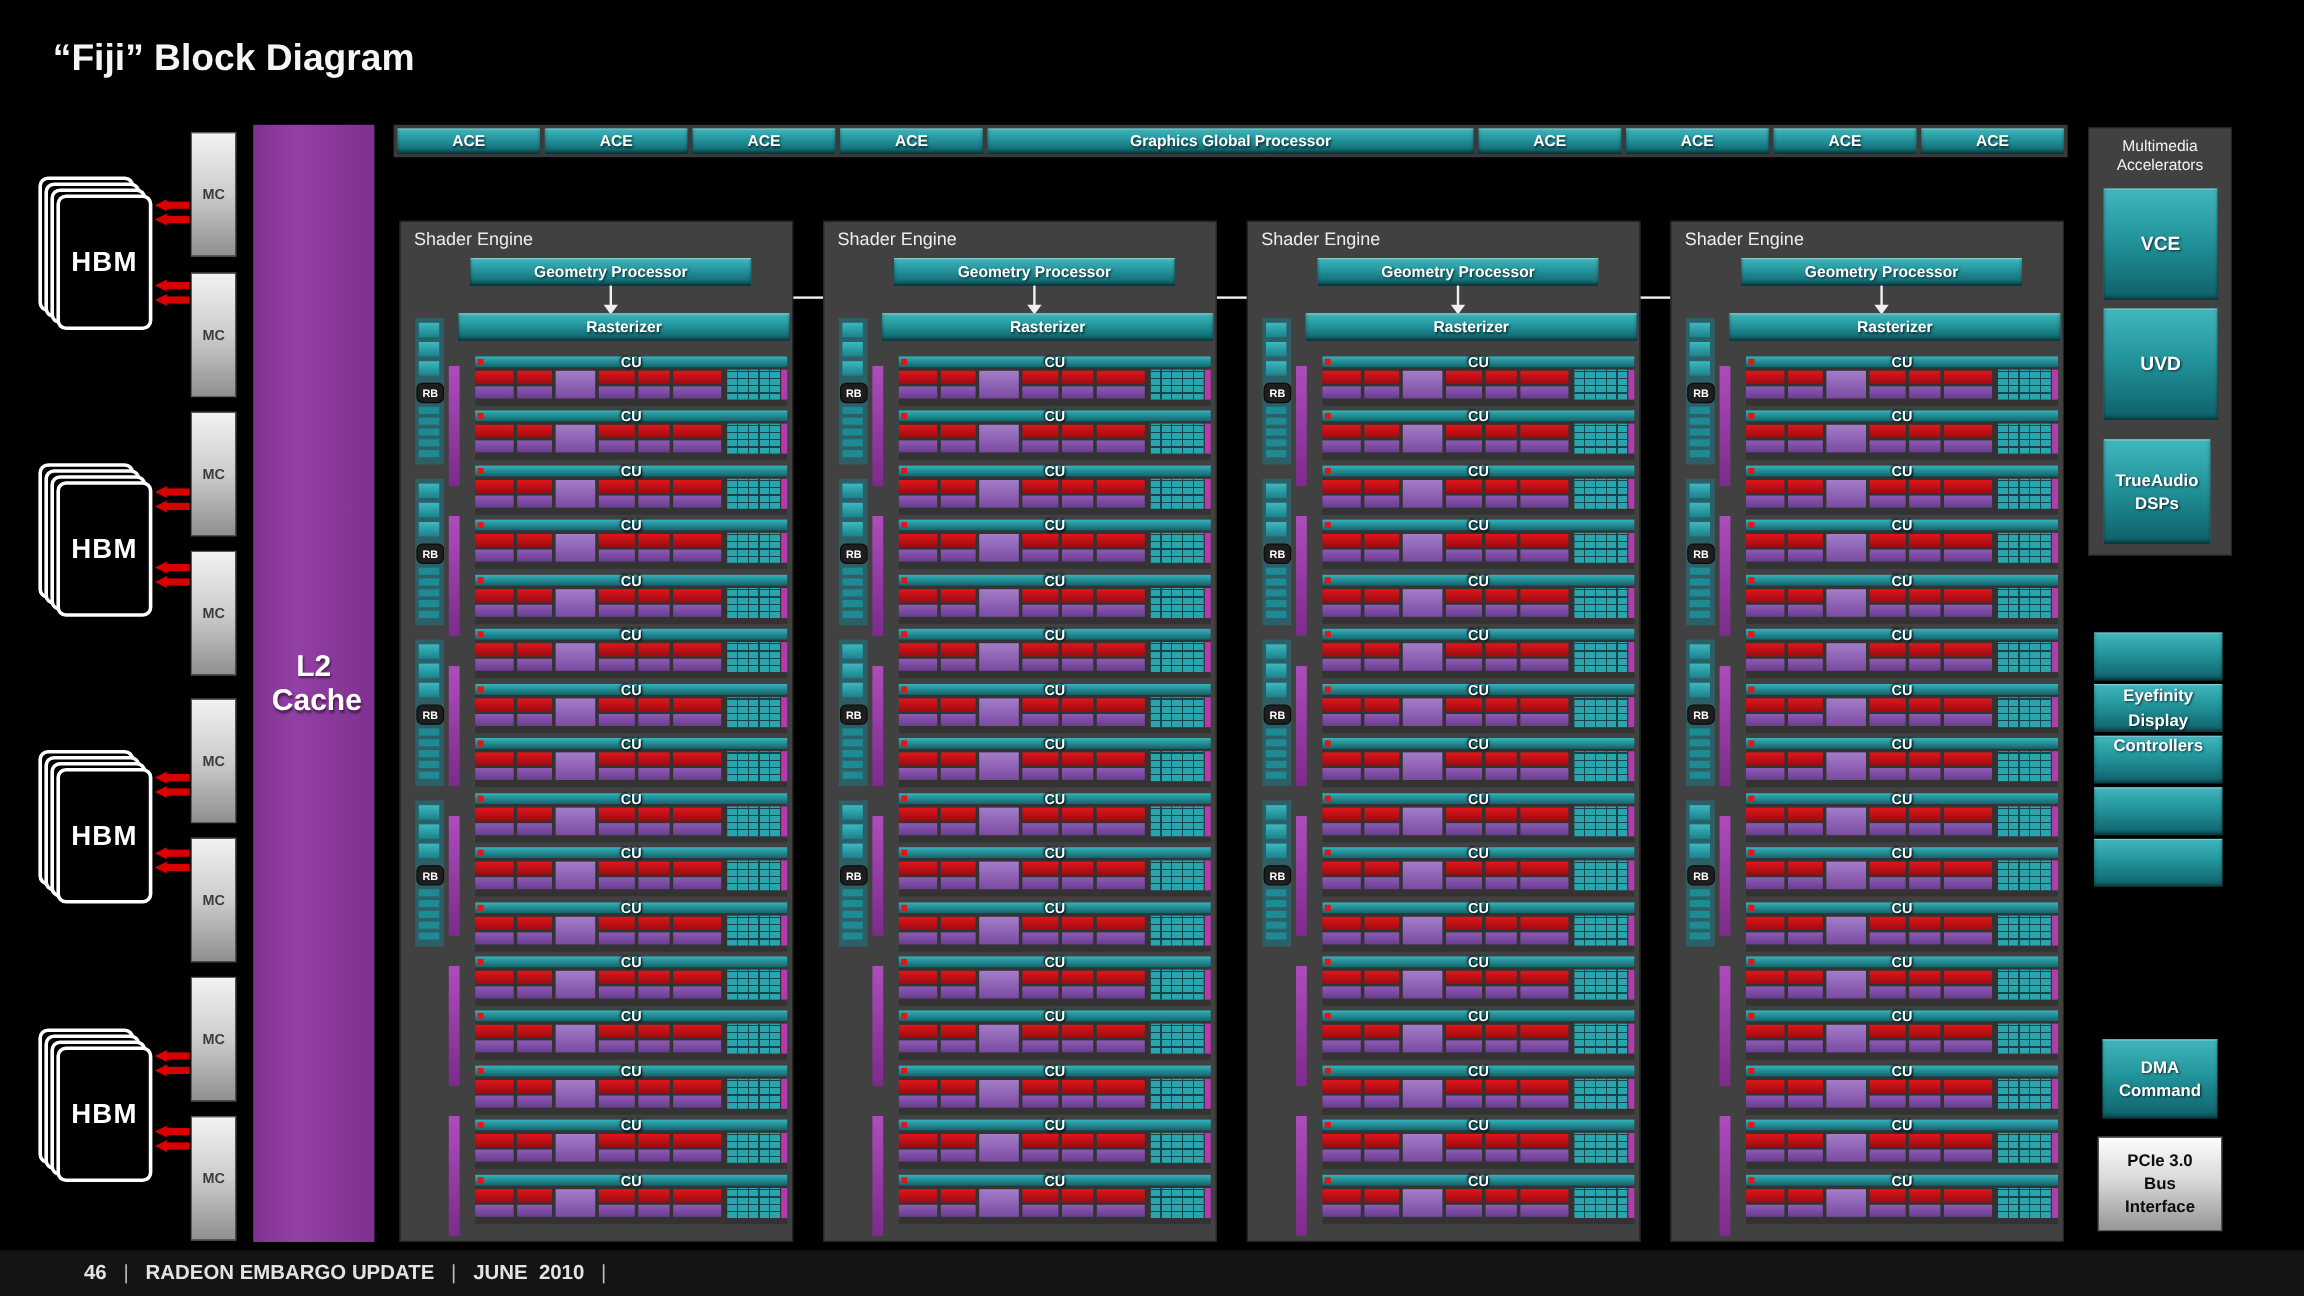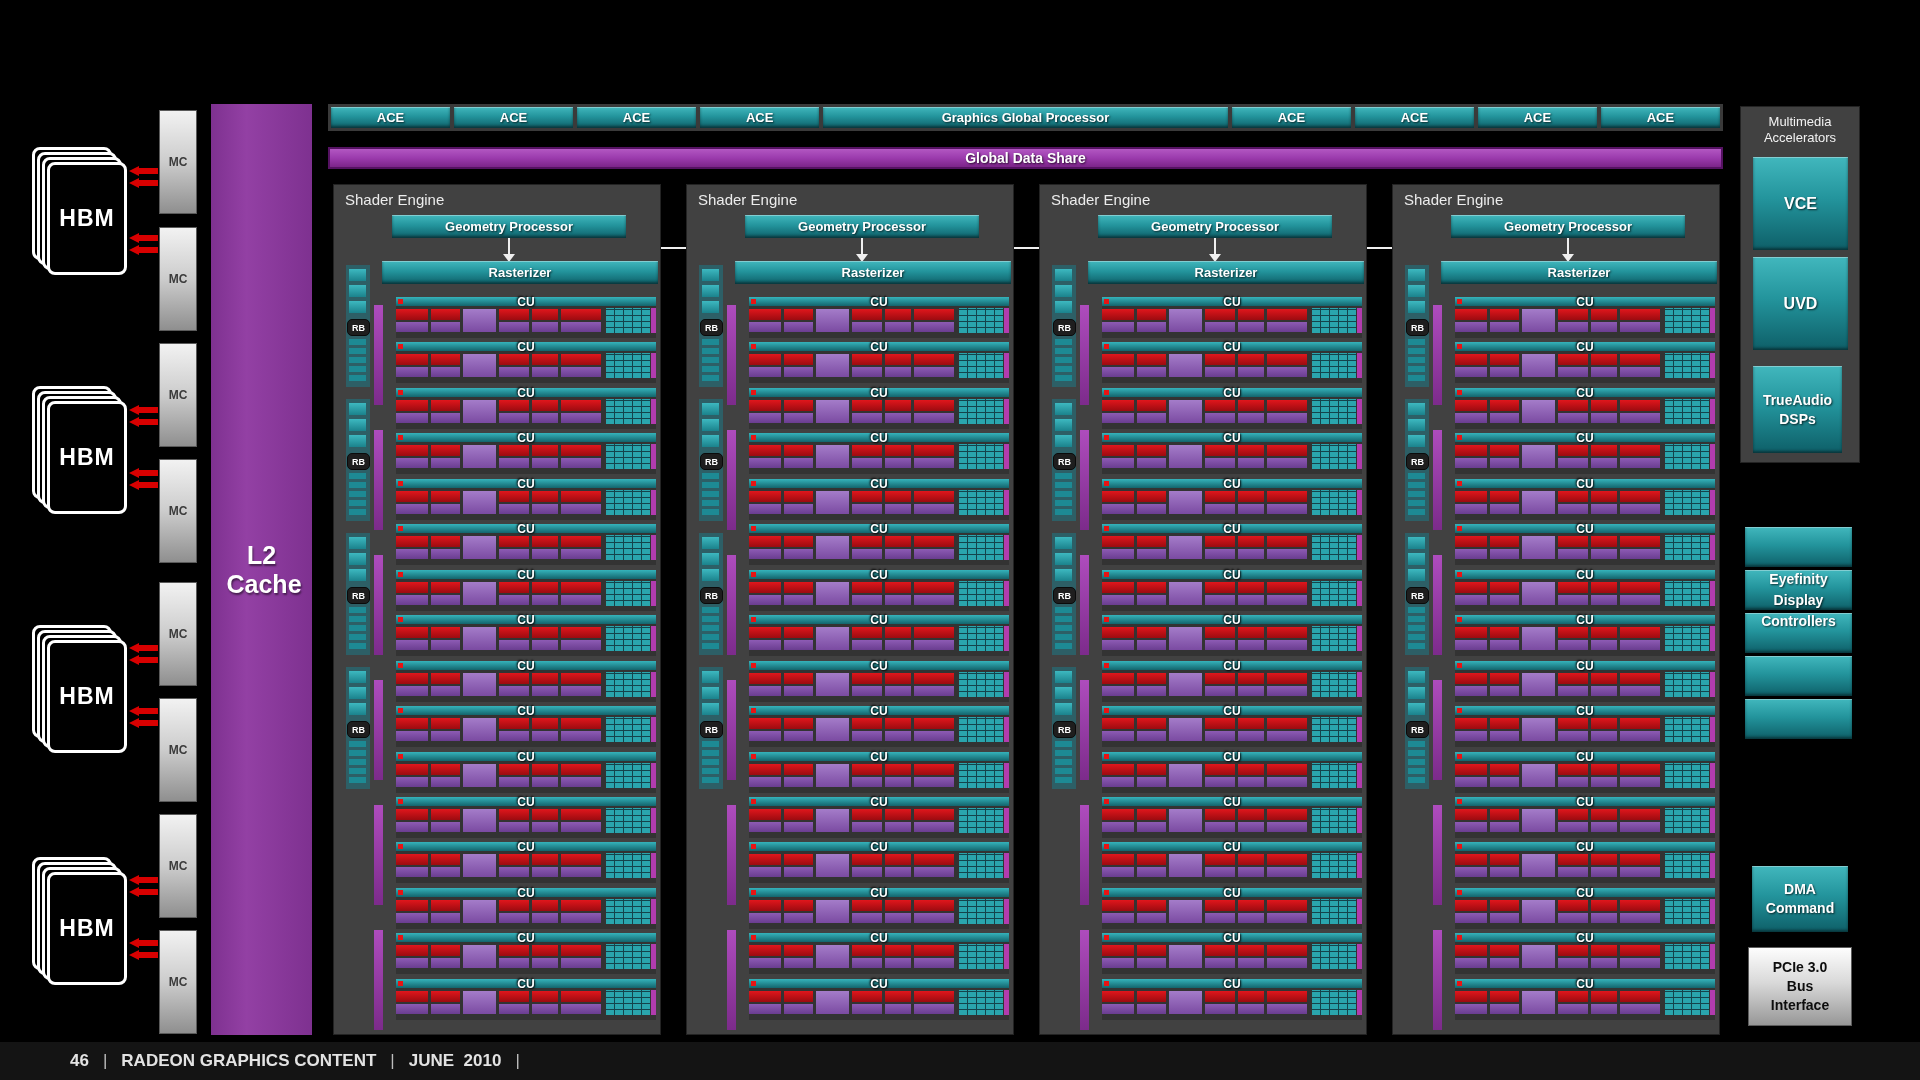--- a/index.html
+++ b/index.html
@@ -36,20 +36,21 @@
       display:flex;align-items:center;font-size:17px;font-weight:bold;color:#e3e3e3;}
   #footer span{white-space:pre;}
   #footer .sep{color:#bdbdbd;font-weight:normal;margin:0 14px;}
   .ftred{color:#c8203c;}
 </style>
 </head>
 <body>
 
 <div id="stage">
 
+  <div class="abs" style="left:44px;top:30px;font-size:31px;font-weight:bold;color:#f5f5f5;">“Fiji” Block Diagram</div>
 
   <div id="memzone">
       <div style="position: absolute; left: 32px; top: 147px; width: 96px; height: 129px;">
         <div class="hbmcard" style="left: 0px; top: 0px;"></div>
         <div class="hbmcard" style="left: 5px; top: 5px;"></div>
         <div class="hbmcard" style="left: 10px; top: 10px;"></div>
         <div class="hbmcard" style="left: 15px; top: 15px;">
           <span style="color: rgb(255, 255, 255); font-size: 23px; font-weight: bold; letter-spacing: 1px;">HBM</span>
         </div>
       </div>
@@ -180,25 +181,20 @@
       <div class="tealbox" style="flex: 1 1 0%; font-size: 13px;">ACE</div>
       <div class="tealbox" style="flex: 1 1 0%; font-size: 13px;">ACE</div>
       <div class="tealbox" style="flex: 1 1 0%; font-size: 13px;">ACE</div>
       <div class="tealbox" style="flex: 3.4 1 0%; font-size: 13px;">Graphics Global Processor</div>
       <div class="tealbox" style="flex: 1 1 0%; font-size: 13px;">ACE</div>
       <div class="tealbox" style="flex: 1 1 0%; font-size: 13px;">ACE</div>
       <div class="tealbox" style="flex: 1 1 0%; font-size: 13px;">ACE</div>
       <div class="tealbox" style="flex: 1 1 0%; font-size: 13px;">ACE</div>
     </div>
 
-  <div class="abs" style="left:328px;top:147px;width:1395px;height:22px;border:2px solid #551262;box-sizing:border-box;
-              background:linear-gradient(180deg,#b257c2 0%,#9b3bad 50%,#7c2489 100%);
-              display:flex;align-items:center;justify-content:center;">
-    <div style="color:#fff;font-size:14px;font-weight:bold;text-shadow:1px 1px 2px rgba(0,0,0,.7);">Global Data Share</div>
-  </div>
 
   <div class="abs" style="left:507px;top:247px;width:1061px;height:2px;background:#efefef;"></div>
 
   <div id="sezone">
       <div class="panel" style="position: absolute; left: 333px; top: 184px; width: 328px; height: 851px;">
         <div class="selabel" style="position: absolute; left: 11px; top: 6px;">Shader Engine</div>
         <div class="tealbox" style="position: absolute; left: 58px; top: 30px; width: 234px; height: 23px; font-size: 13px;">Geometry Processor</div>
         <div style="position: absolute; left: 174px; top: 53px; width: 2px; height: 17px; background: rgb(239, 239, 239);"></div>
         <div style="position: absolute; left: 169px; top: 69px; width: 0px; height: 0px; border-left: 6px solid transparent; border-right: 6px solid transparent; border-top: 8px solid rgb(239, 239, 239);"></div>
         <div class="tealbox" style="position: absolute; left: 48px; top: 76px; width: 276px; height: 23px; font-size: 13px;">Rasterizer</div>
@@ -1614,19 +1610,19 @@
 
   <div class="silverbox abs" style="left:1748px;top:947px;width:102px;height:77px;font-size:14px;line-height:1.35;">
     <span class="pre">PCIe 3.0
 Bus
 Interface</span>
   </div>
 
   <div id="footer">
     <span style="margin-left:70px;">46</span>
     <span class="sep">|</span>
-    <span>RADEON GRAPHICS CONTENT</span>
+    <span>RADEON EMBARGO UPDATE</span>
     <span class="sep">|</span>
     <span>JUNE  2010</span>
     <span class="sep">|</span>
   </div>
 
 </div>
 
 </body></html>

